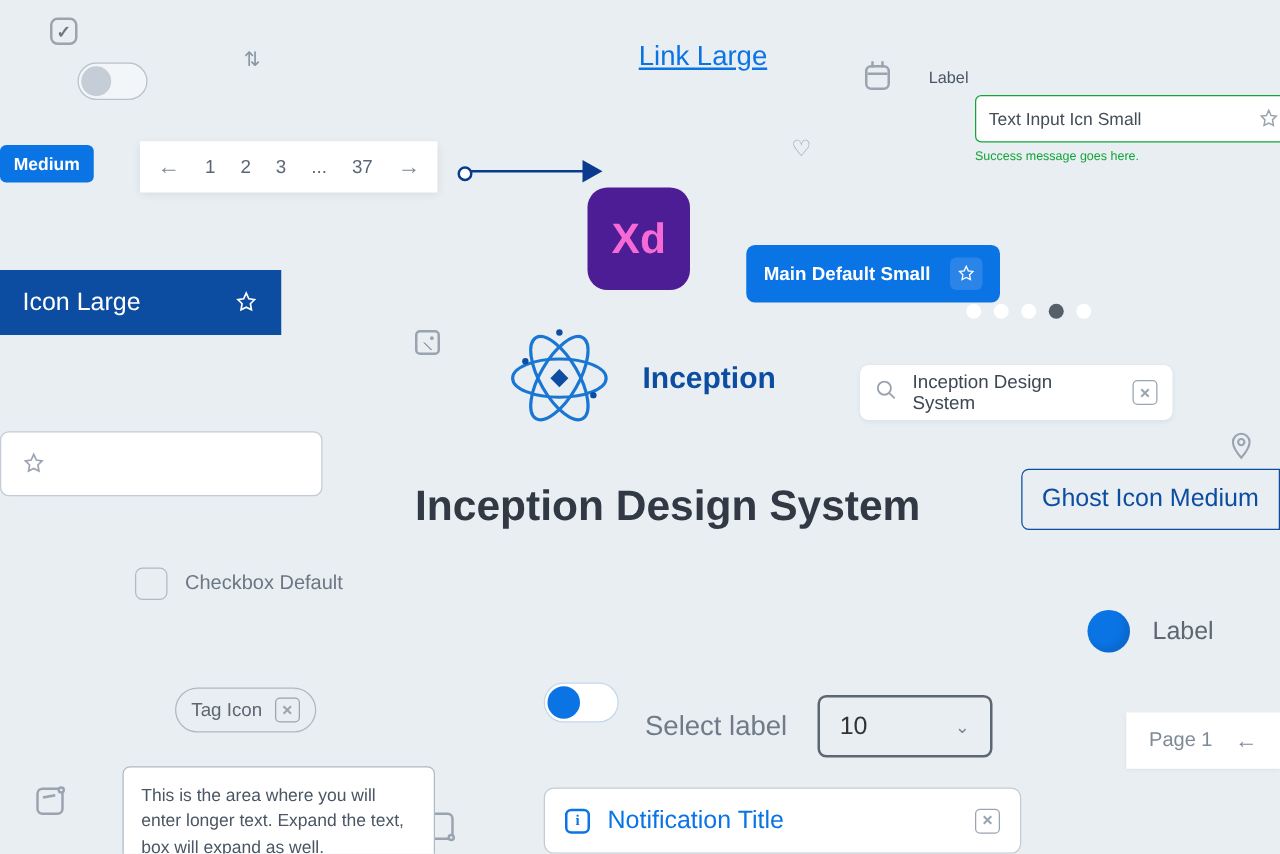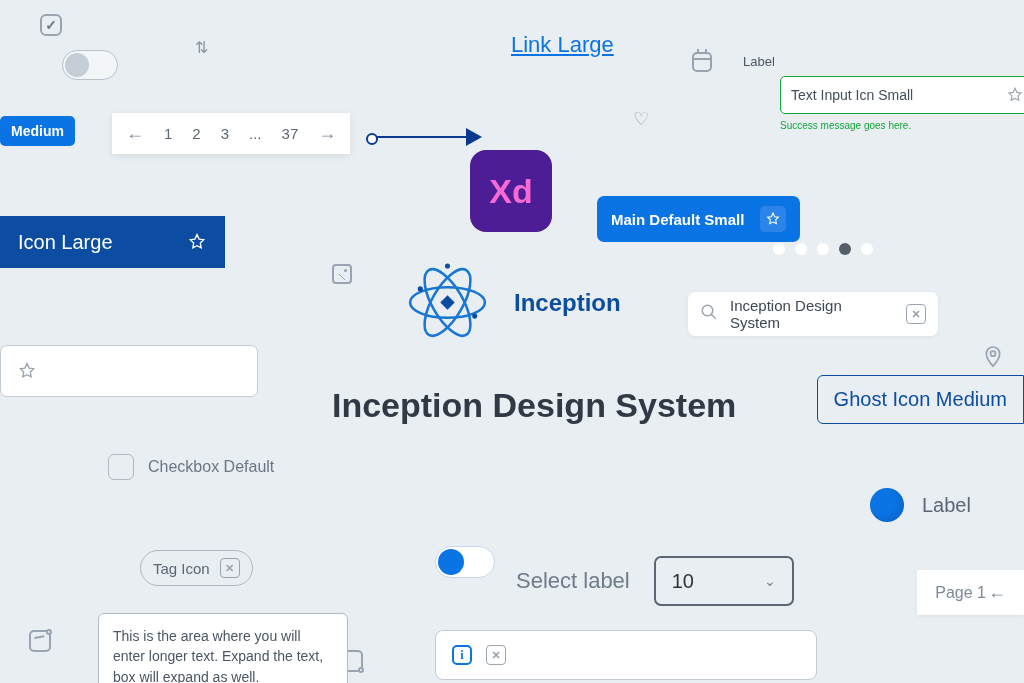--- a/index.html
+++ b/index.html
@@ -179,21 +179,21 @@
 
   
   .notification {
     width:382px; border:1.5px solid #c3ccd5; border-radius:8px; background:#fff;
     padding:14px 16px; display:flex; align-items:center; gap:14px;
   }
   .info-icon{width:20px;height:20px;border:2px solid #0b74e5;border-radius:5px;display:flex;align-items:center;justify-content:center;color:#0b74e5;font-size:12px;font-weight:bold;font-family:serif;}
   .notif-title{color:#0b74e5;font-size:20px;font-weight:500;flex:1;}
 
   
-  .page-step { background:#fff; padding:12px 18px; display:flex; align-items:center; gap:2px; box-shadow:0 1px 4px rgba(0,0,0,0.06); color:#7e8a97;margin-left:21px;}
+  .page-step { background:#fff; padding:12px 18px; display:flex; align-items:center; gap:18px; box-shadow:0 1px 4px rgba(0,0,0,0.06); color:#7e8a97;margin-left:21px;}
   .page-step .lbl { font-size:16px; color:#7e8a97; }
   .page-step .arr { font-size:18px; font-weight:bold;}
 
   svg.star path{fill:none;stroke:currentColor;stroke-width:1.6;}
 </style>
 </head>
 <body>
 
 <div class="abs cb-checked" style="top:14px;left:40px;"></div>
 
@@ -346,14 +346,15 @@
 
 <div class="abs page-step" style="bottom:68px;right:0;">
   <span class="lbl">Page 1</span>
   <span class="arr">←</span>
 </div>
 
 <div class="abs textarea" style="top:613px;left:98px;">This is the area where you will enter longer text. Expand the text, box will expand as well.</div>
 
 <div class="abs notification" style="top:630px;left:435px;">
   <div class="info-icon">i</div>
+  <span class="notif-title">Notification Title</span>
   <span class="clear-x">✕</span>
 </div>
 
 </body></html>

